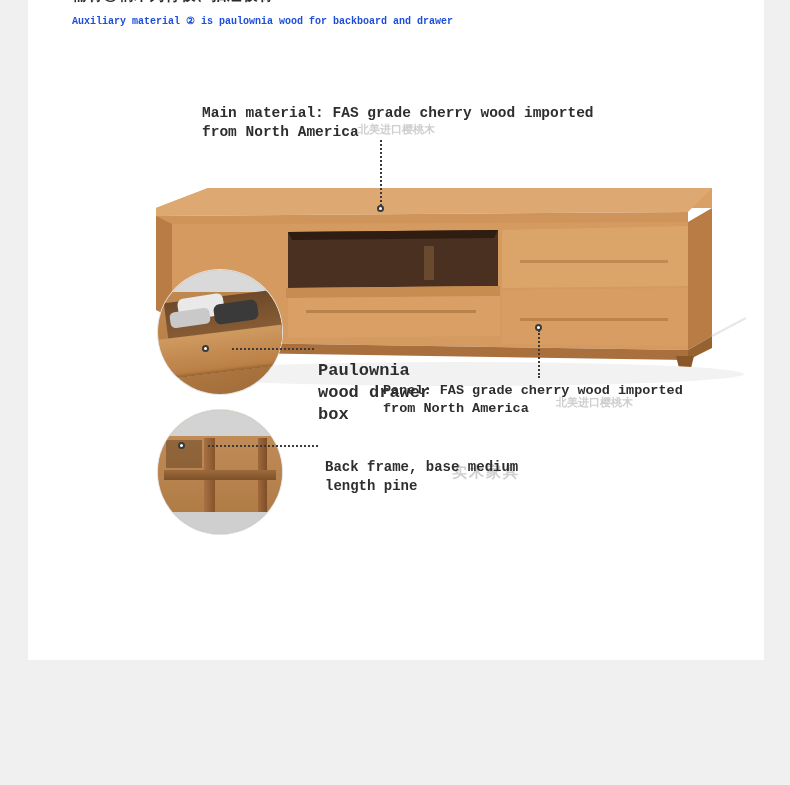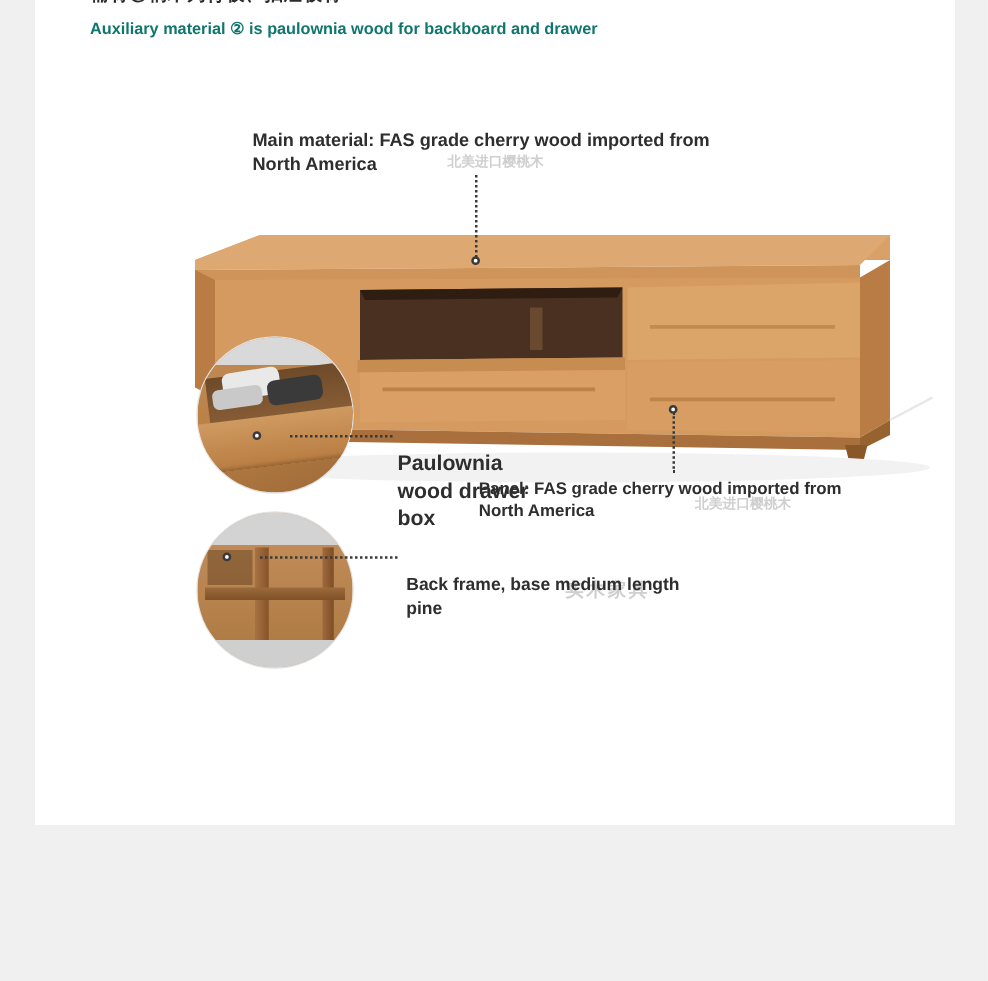--- a/index.html
+++ b/index.html
@@ -32,31 +32,33 @@
     font-size: 15px;
     font-weight: bold;
     color: #2b2b2b;
     white-space: nowrap;
     letter-spacing: 0.5px;
   }
   .hdr-en {
     position: absolute;
     left: 44px;
     top: 15px;
-    font-size: 13px;
-    font-weight: bold;
-    color: #0f766e;
+    font-size: 10px;
+    font-weight: bold;
+    color: #1d4ed8;
     white-space: nowrap;
+    font-family: Liberation Mono, monospace;
   }
   
   .lbl {
     position: absolute;
     font-weight: bold;
     color: #2e2e2e;
     line-height: 1.32;
+    font-family: Liberation Mono, monospace;
   }
   .lbl-main {
     left: 174px;
     top: 104px;
     width: 400px;
     font-size: 14.5px;
   }
   .ghost {
     position: absolute;
     color: #cfcfcf;

